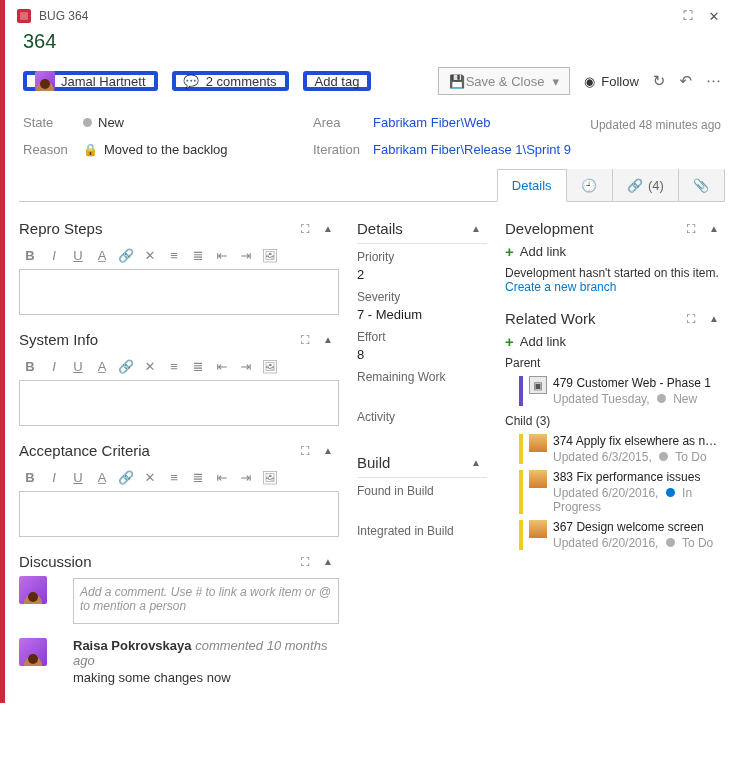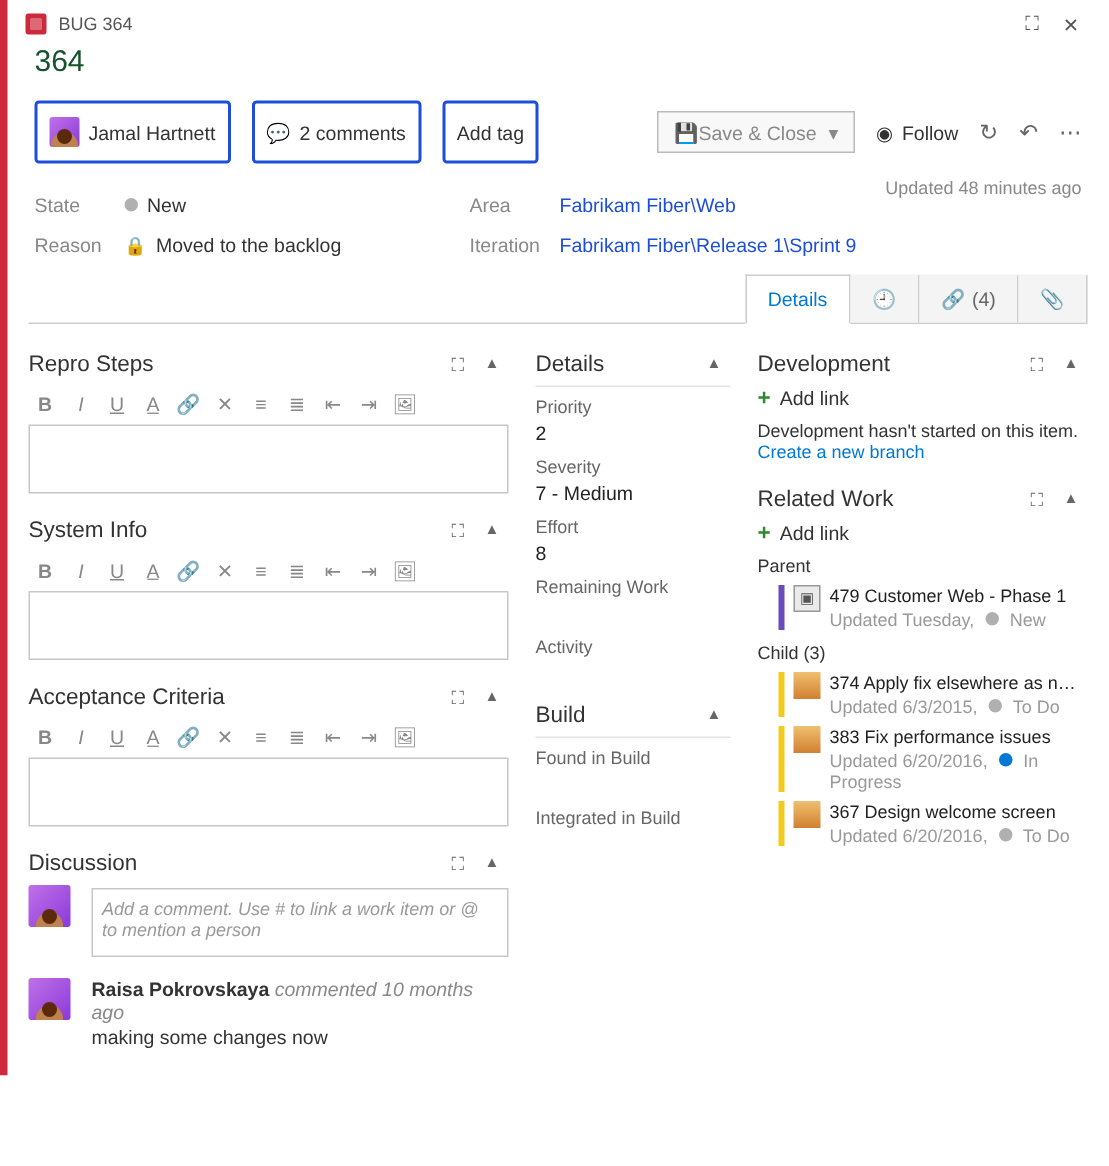--- a/index.html
+++ b/index.html
@@ -8,21 +8,21 @@
   .titlebar { display: flex; align-items: center; padding: 8px 12px 4px 12px; }
   .bug-icon { width: 14px; height: 14px; background:#CC293D; border-radius:2px; margin-right:8px; position:relative; }
   .bug-icon:before { content:""; position:absolute; inset:3px; background:#fff; border-radius:1px; opacity:.3;}
   .titlebar .lbl { color:#555; font-size:12px;}
   .titlebar .spring { flex:1; }
   .tb-ic { width:26px; text-align:center; color:#555; cursor:pointer; }
   .title-row { display:flex; align-items:center; padding: 2px 18px 10px 18px; }
   .id { font-size:20px; color:#14532d; margin-right:28px; font-weight:400;}
   .title { font-size:20px; color:#333; font-weight:400;}
   .cmdrow { display:flex; align-items:center; gap:14px; padding: 4px 18px 14px 18px; }
-  .chip { display:inline-flex; align-items:center; border:2px solid #1d4ed8; border-radius:3px; height:42px; padding:0 8px; font-size:13px; color:#333; background:#fff;}
+  .chip { display:inline-flex; align-items:center; border:4px solid #1d4ed8; border-radius:3px; height:20px; padding:0 8px; font-size:13px; color:#333; background:#fff;}
   .avatar { width:20px; height:20px; border-radius:2px; background: linear-gradient(135deg,#c071e8,#8a3ad8); display:inline-flex; align-items:flex-end; justify-content:center; margin-right:6px; overflow:hidden;}
   .avatar:before { content:""; width:10px; height:10px; border-radius:50%; background:#5a2a0a; margin-bottom:2px; box-shadow:0 6px 0 4px #c08050;}
   .chip .ic { margin-right:6px; color:#777;}
   .addtag { cursor:pointer; }
   .save-btn { display:inline-flex; align-items:center; border:1px solid #bbb; color:#888; height:28px; padding:0 10px; background:#f8f8f8;}
   .save-btn .caret { margin-left:8px;}
   .follow { display:inline-flex; align-items:center; color:#333;}
   .follow .ic { margin-right:6px;}
   .cmd-ic { color:#666; cursor:pointer; font-size:15px;}
   .info-row { display:flex; padding: 6px 18px; font-size:13px; align-items:center;}
@@ -57,21 +57,21 @@
   .wi { display:flex; gap:6px; margin:6px 0 2px 14px; font-size:12px; align-items:flex-start;}
   .wi .bar { width:4px; align-self:stretch; border-radius:0;}
   .wi .bar.purple { background:#6a4bbb;}
   .wi .bar.yellow { background:#f2cb1d;}
   .wi-ic { width:18px; height:18px; border:1px solid #999; background:#eaeaea; display:flex; align-items:center; justify-content:center; color:#555; font-size:10px;}
   .wi-ic.ava { border:none; background:linear-gradient(#f0c070,#d08030);}
   .wi-txt { flex:1; min-width:0; }
   .wi-t { color:#222;}
   .wi-sub { color:#999; margin-top:2px;}
   .wi-sub .dot { margin:0 4px;}
-  .comment-row { display:flex; gap:8px; margin: 6px 0 0 0;}
+  .comment-row { display:flex; gap:20px; margin: 6px 0 0 0;}
   .cava { width:28px; height:28px; }
   .placeholder { font-style:italic; color:#999;}
   .colM .section-hd { border-bottom:1px solid #e3e3e3; padding-bottom:6px;}
   .lock { color:#888; font-size:12px;}
   .frame-body { padding-bottom:18px;}
   .muted { color:#888;}
 </style>
 </head>
 <body>
 

